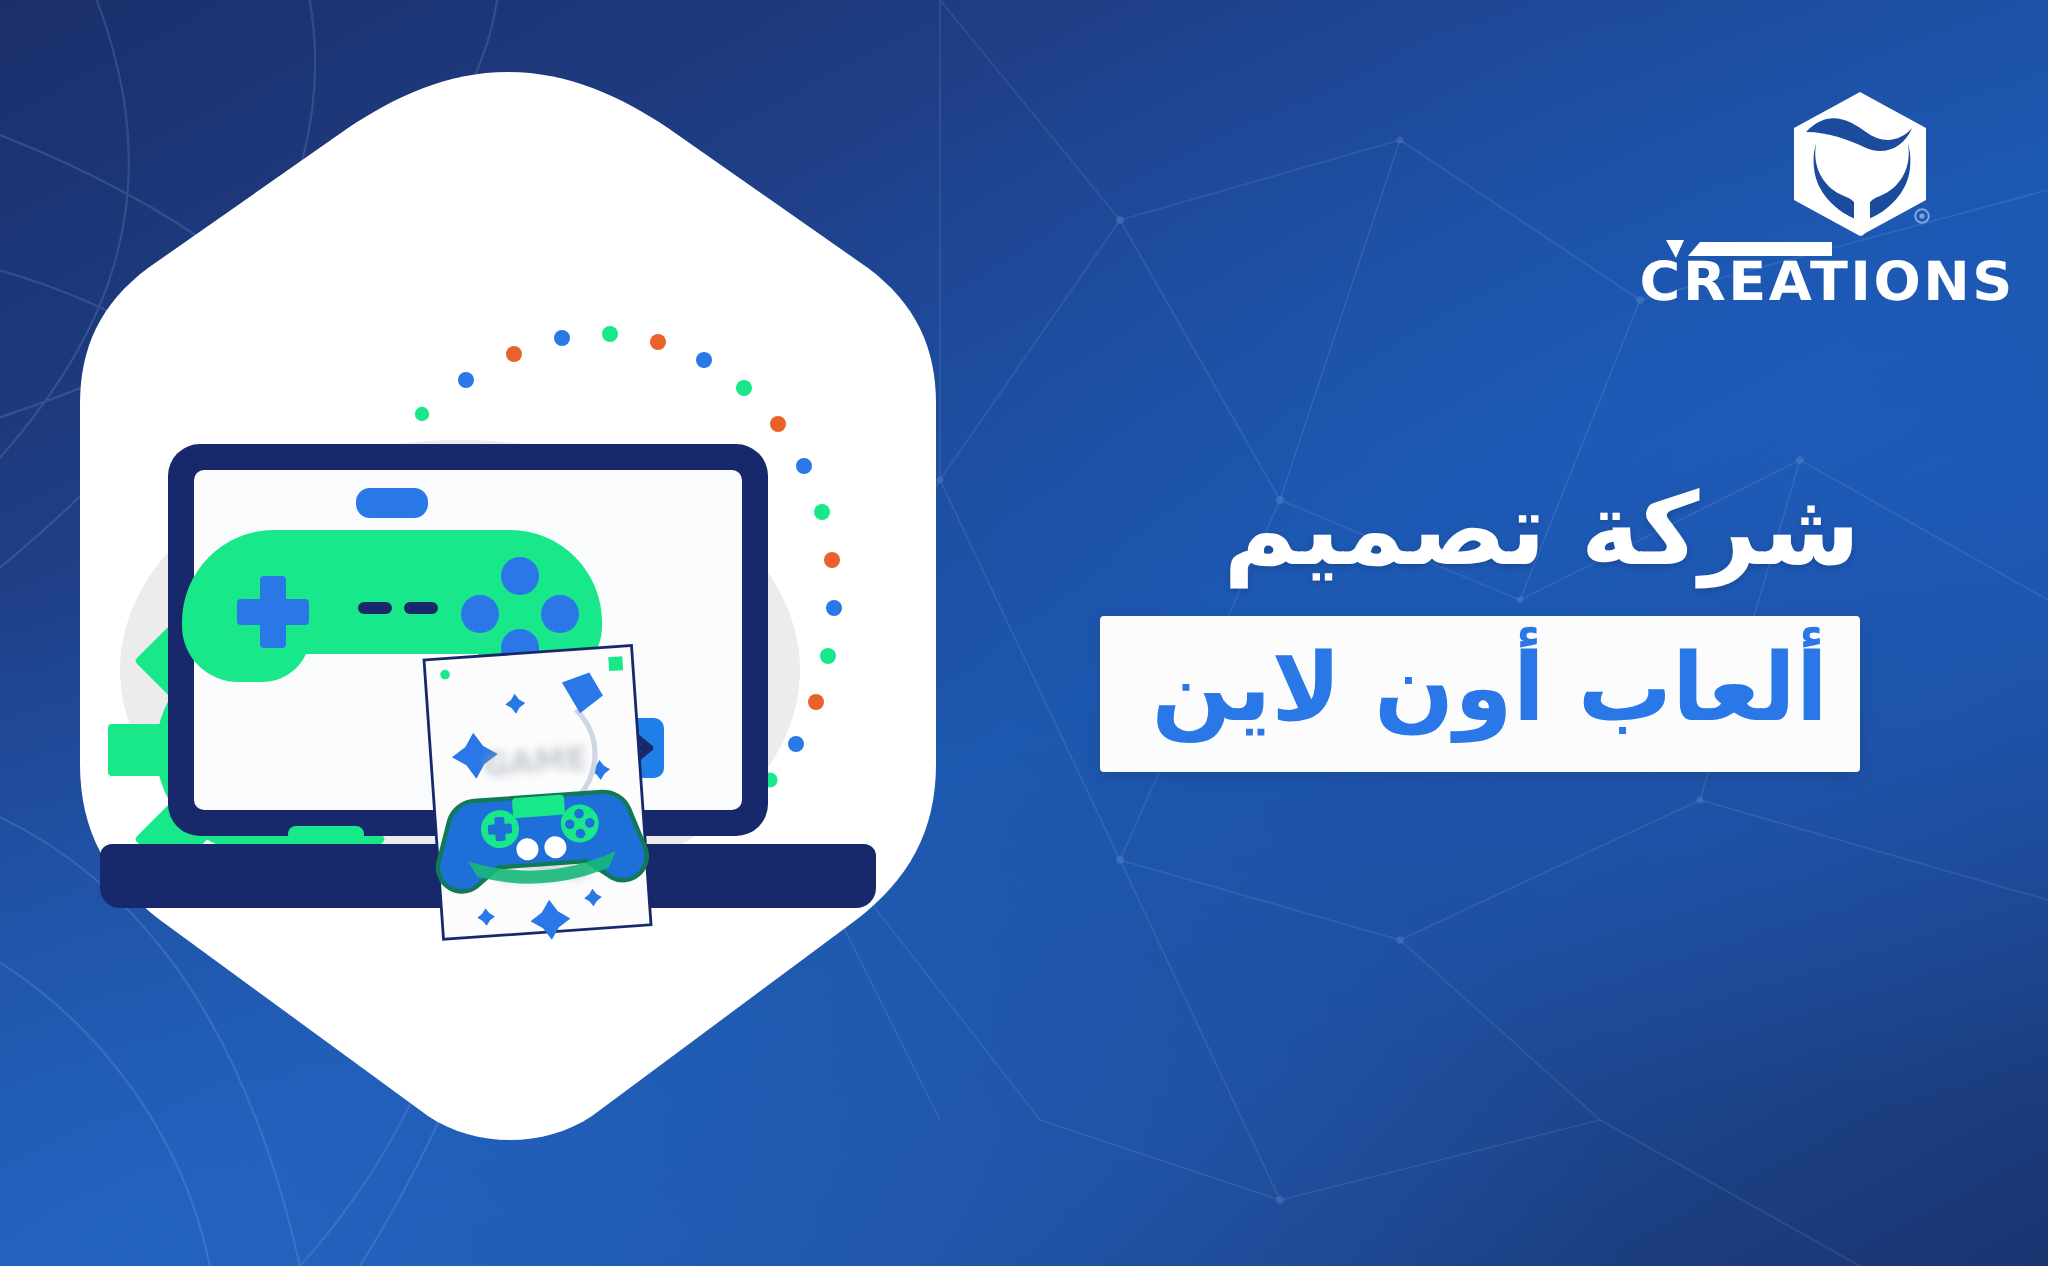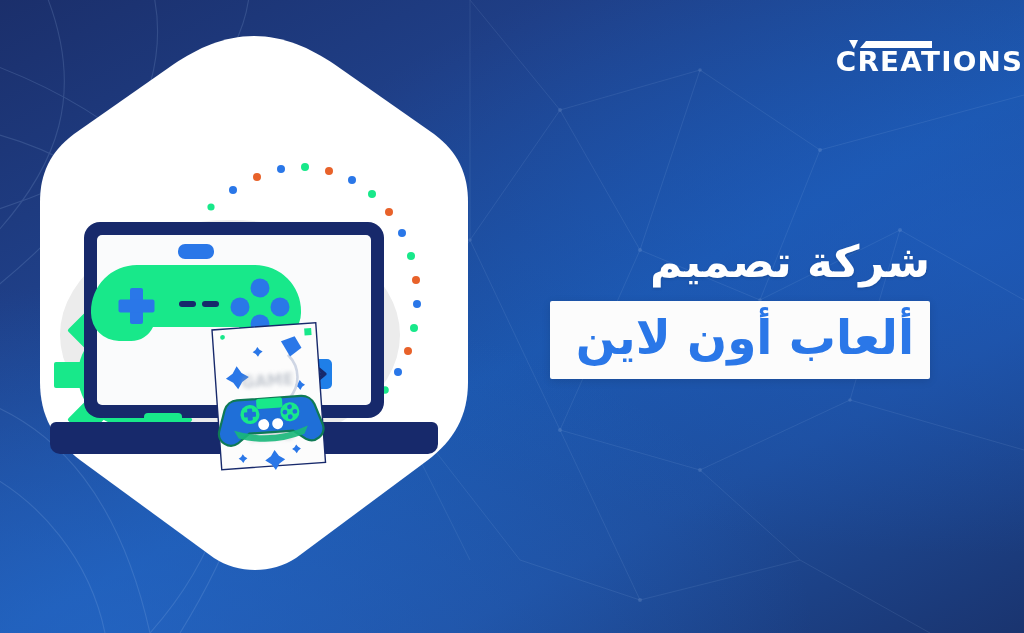--- a/index.html
+++ b/index.html
@@ -25,36 +25,36 @@
 
   
   .illus{position:absolute;left:34px;top:30px;width:460px;height:560px;}
 
   
   .text-col{
     position:absolute;right:94px;top:236px;width:520px;
     display:flex;flex-direction:column;align-items:flex-end;
   }
   .headline{
-    direction:rtl;color:#ffffff;font-size:44px;line-height:1.18;font-weight:700;
+    direction:rtl;color:#ffffff;font-size:50px;line-height:1.18;font-weight:700;
     letter-spacing:0px;text-align:right;white-space:nowrap;
     text-shadow:0 1px 3px rgba(0,0,0,.16);
   }
   .hl-box{
     margin-top:13px;background:#fcfcfc;border-radius:2px;
     padding:9px 16px 13px 26px;box-shadow:0 2px 8px rgba(0,0,0,.12);
   }
   .hl-box .sub{
     direction:rtl;color:#2a77e8;font-size:47px;line-height:1.2;font-weight:700;
     text-align:center;white-space:nowrap;
   }
 
   
   .logo{position:absolute;right:56px;top:44px;width:130px;display:flex;
-        flex-direction:row;align-items:flex-start;}
+        flex-direction:column;align-items:flex-end;}
   .logo-mark{width:76px;height:80px;}
   .wordmark{position:relative;margin-top:3px;height:30px;width:146px;}
   .wm-text{
     font-family:"DejaVu Sans","Liberation Sans",sans-serif;
     font-weight:700;font-size:27px;letter-spacing:1.2px;color:#fff;
     line-height:30px;text-align:center;transform:scaleX(1.03);
   }
   .wm-bar{
     position:absolute;top:-6px;left:22px;width:72px;height:7px;background:#fff;
     clip-path:polygon(6px 0,100% 0,100% 100%,0 100%);

